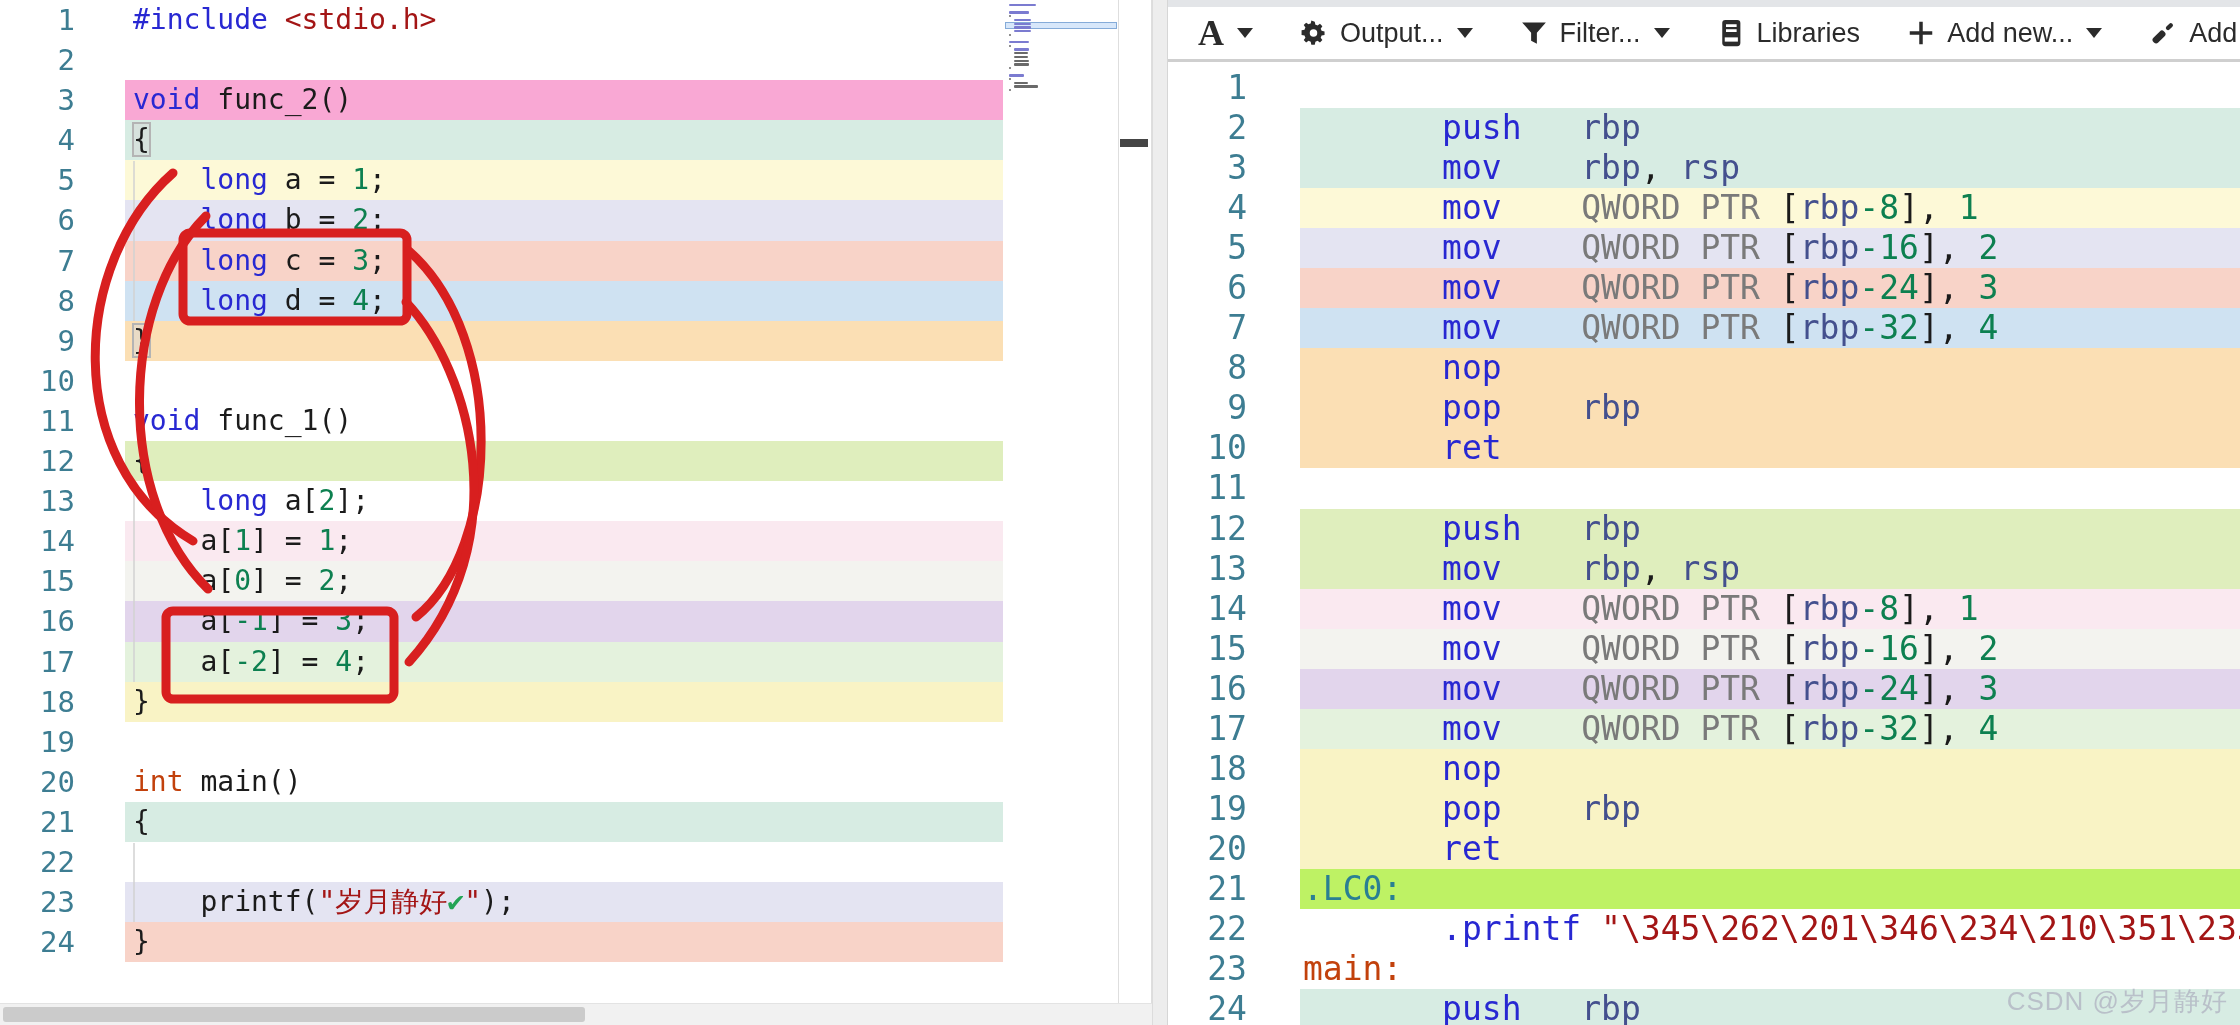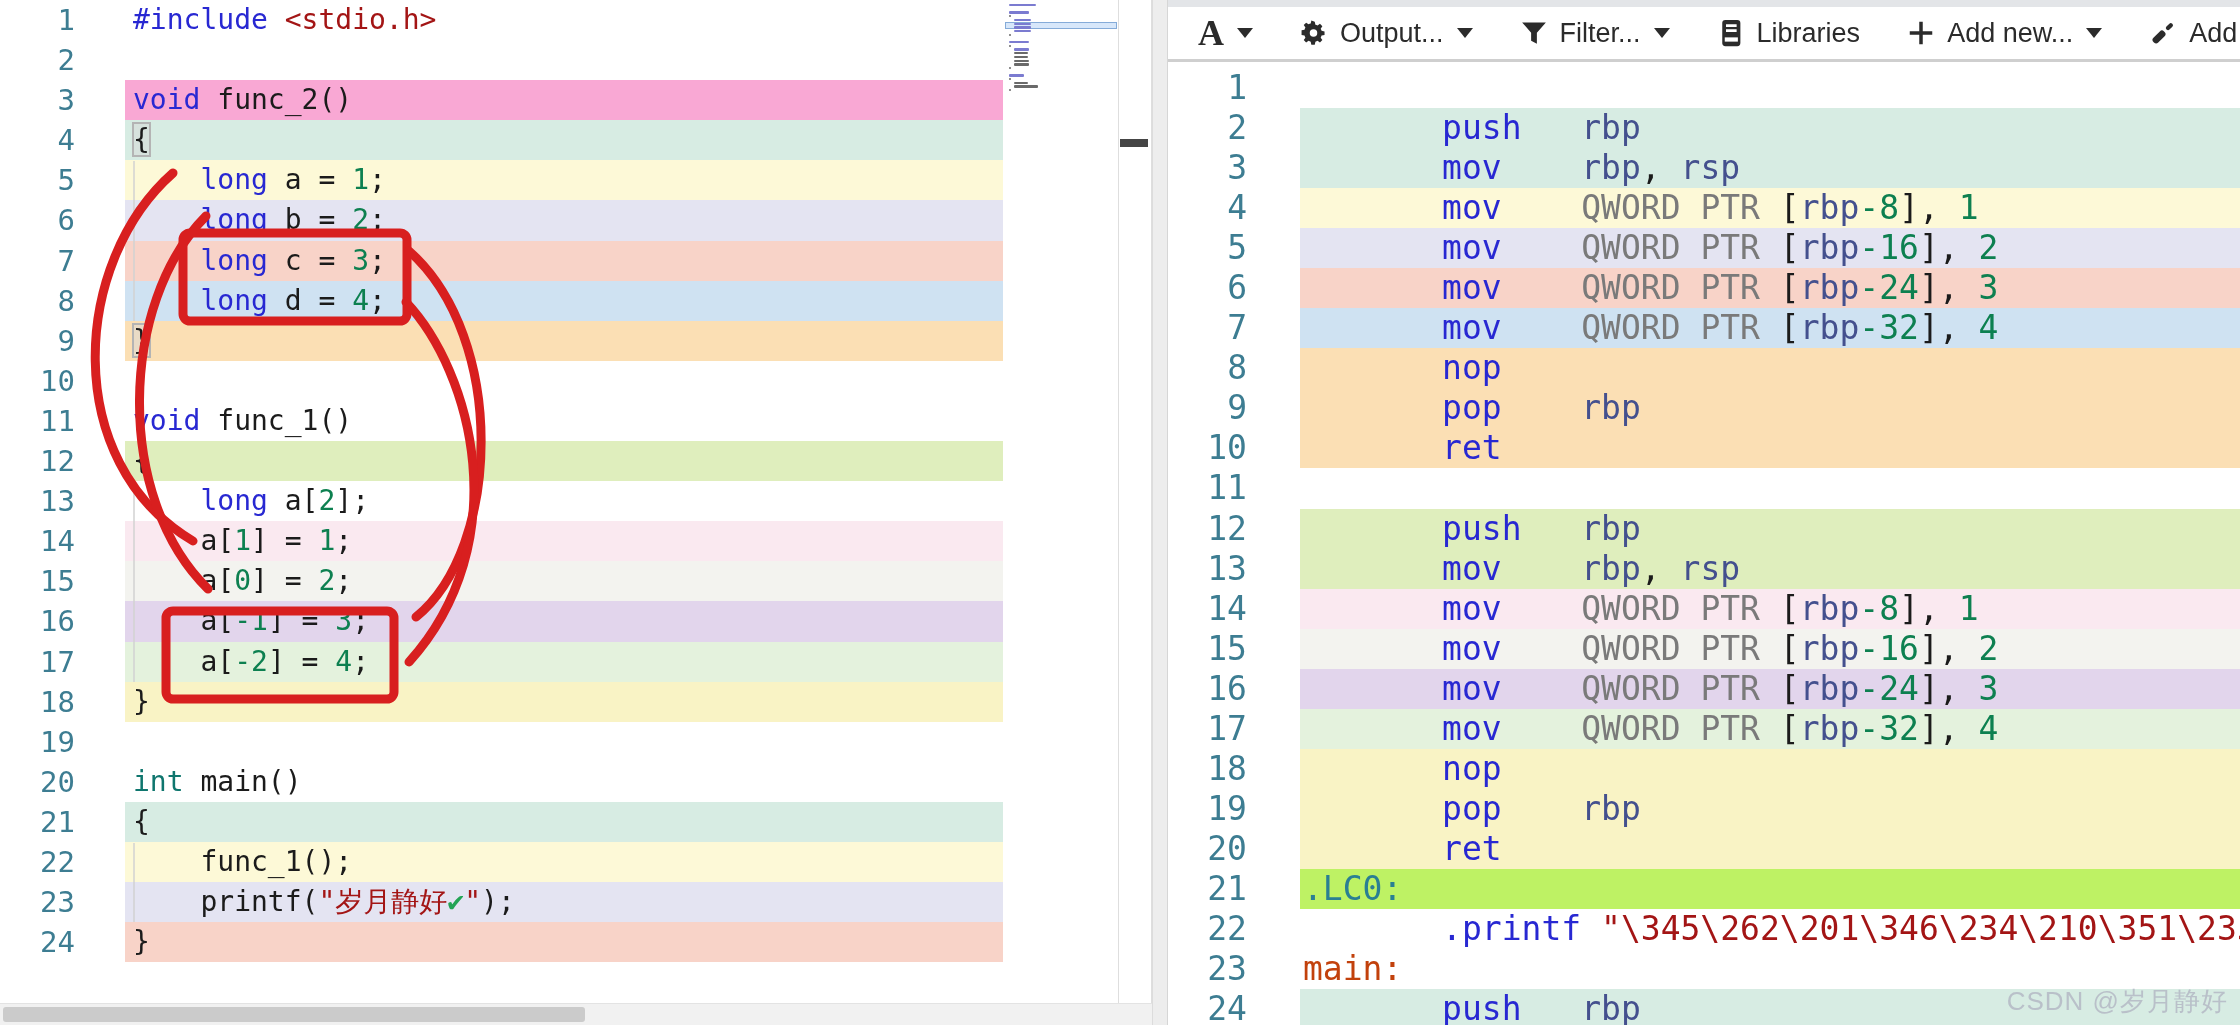--- a/index.html
+++ b/index.html
@@ -178,33 +178,32 @@
         </div>
         <div class="lrow">
           <span class="lln">19</span>
           <span class="ldec"></span>
           <span class="lcode" style="background: rgb(255, 255, 255);"></span>
           <span class="lfill"></span>
         </div>
         <div class="lrow">
           <span class="lln">20</span>
           <span class="ldec"></span>
-          <span class="lcode" style="background: rgb(255, 255, 255);"><span class="tk tk-kw" style="color: #0f766e;">int</span><span class="tk tk-pl" style="color: rgb(27, 27, 27);"> </span><span class="tk tk-id" style="color: rgb(27, 27, 27);">main()</span></span>
+          <span class="lcode" style="background: rgb(255, 255, 255);"><span class="tk tk-kw" style="color: #c2410c;">int</span><span class="tk tk-pl" style="color: rgb(27, 27, 27);"> </span><span class="tk tk-id" style="color: rgb(27, 27, 27);">main()</span></span>
           <span class="lfill"></span>
         </div>
         <div class="lrow">
           <span class="lln">21</span>
           <span class="ldec"></span>
           <span class="lcode" style="background: rgb(215, 236, 227);"><span class="tk tk-pl" style="color: rgb(27, 27, 27);">{</span></span>
           <span class="lfill"></span>
         </div>
         <div class="lrow">
           <span class="lln">22</span>
           <span class="ldec"></span>
-          <span class="lcode" style="background: rgb(253, 249, 215);"><span class="tk tk-pl" style="color: rgb(27, 27, 27);">    </span><span class="tk tk-id" style="color: rgb(27, 27, 27);">func_1();</span></span>
           <span class="lfill"></span>
         </div>
         <div class="lrow">
           <span class="lln">23</span>
           <span class="ldec"></span>
           <span class="lcode" style="background: rgb(228, 228, 242);"><span class="tk tk-pl" style="color: rgb(27, 27, 27);">    </span><span class="tk tk-id" style="color: rgb(27, 27, 27);">printf(</span><span class="tk tk-str" style="color: rgb(163, 21, 21);">"岁月静好</span><span class="tk tk-emoji" style="color: rgb(35, 164, 85);">✔</span><span class="tk tk-str" style="color: rgb(163, 21, 21);">"</span><span class="tk tk-pl" style="color: rgb(27, 27, 27);">);</span></span>
           <span class="lfill"></span>
         </div>
         <div class="lrow">
           <span class="lln">24</span>

